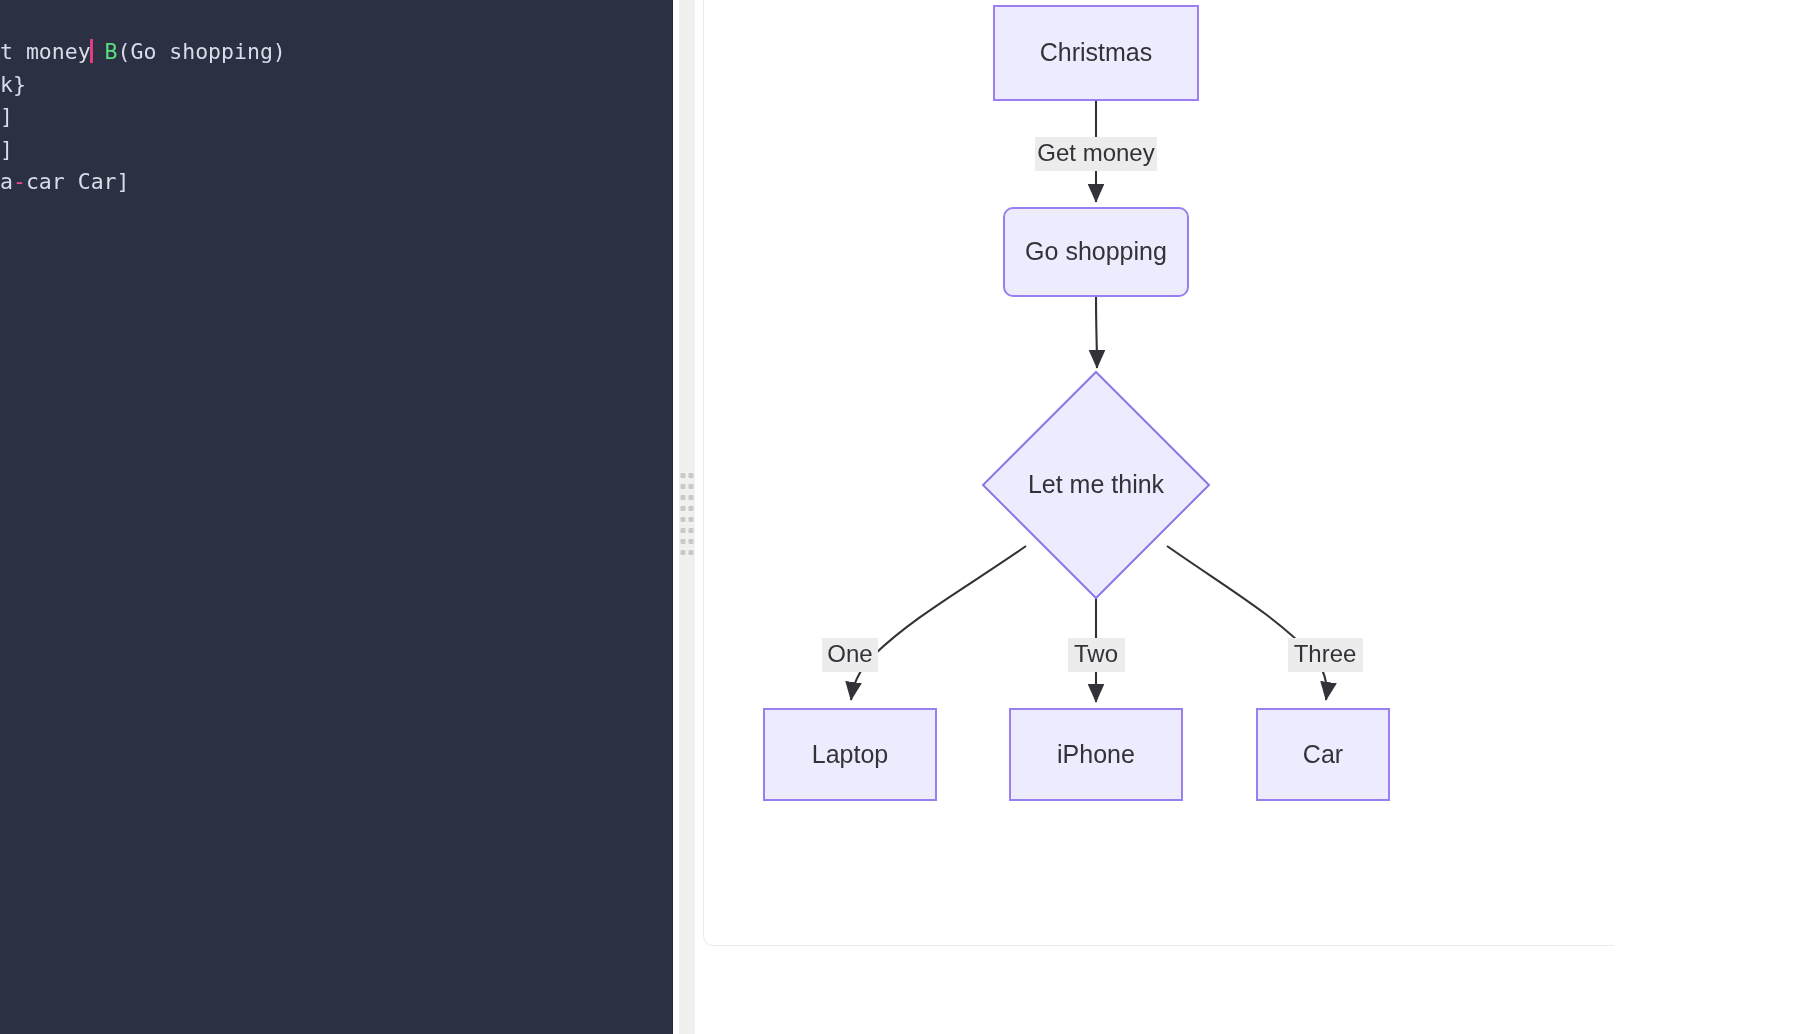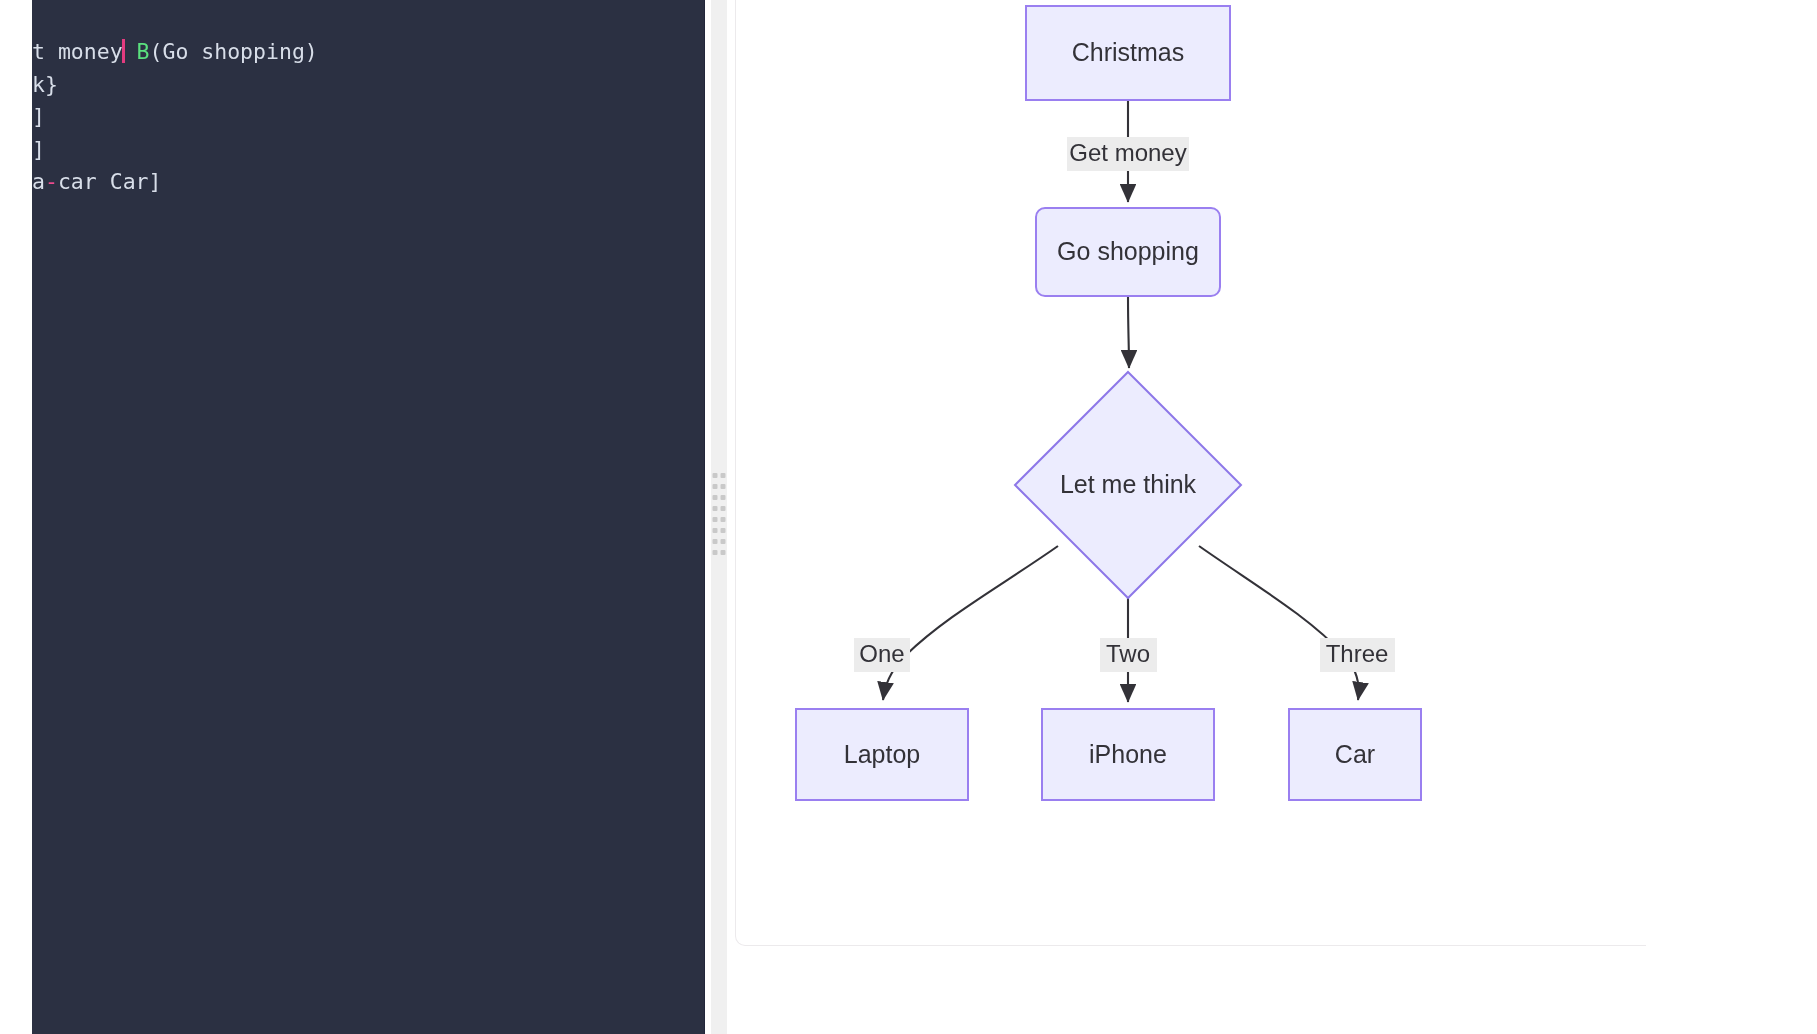--- a/index.html
+++ b/index.html
@@ -11,21 +11,20 @@
     background: #ffffff;
     font-family: "Liberation Sans", sans-serif;
   }
 
   #app {
     position: relative;
     width: 1614px;
     height: 1034px;
     display: flex;
     background: #ffffff;
-    margin-left: 32px;
   }
 
   
   .editor-pane {
     position: relative;
     width: 673px;
     height: 1034px;
     background: #2b3042;
     flex: 0 0 673px;
     overflow: hidden;

